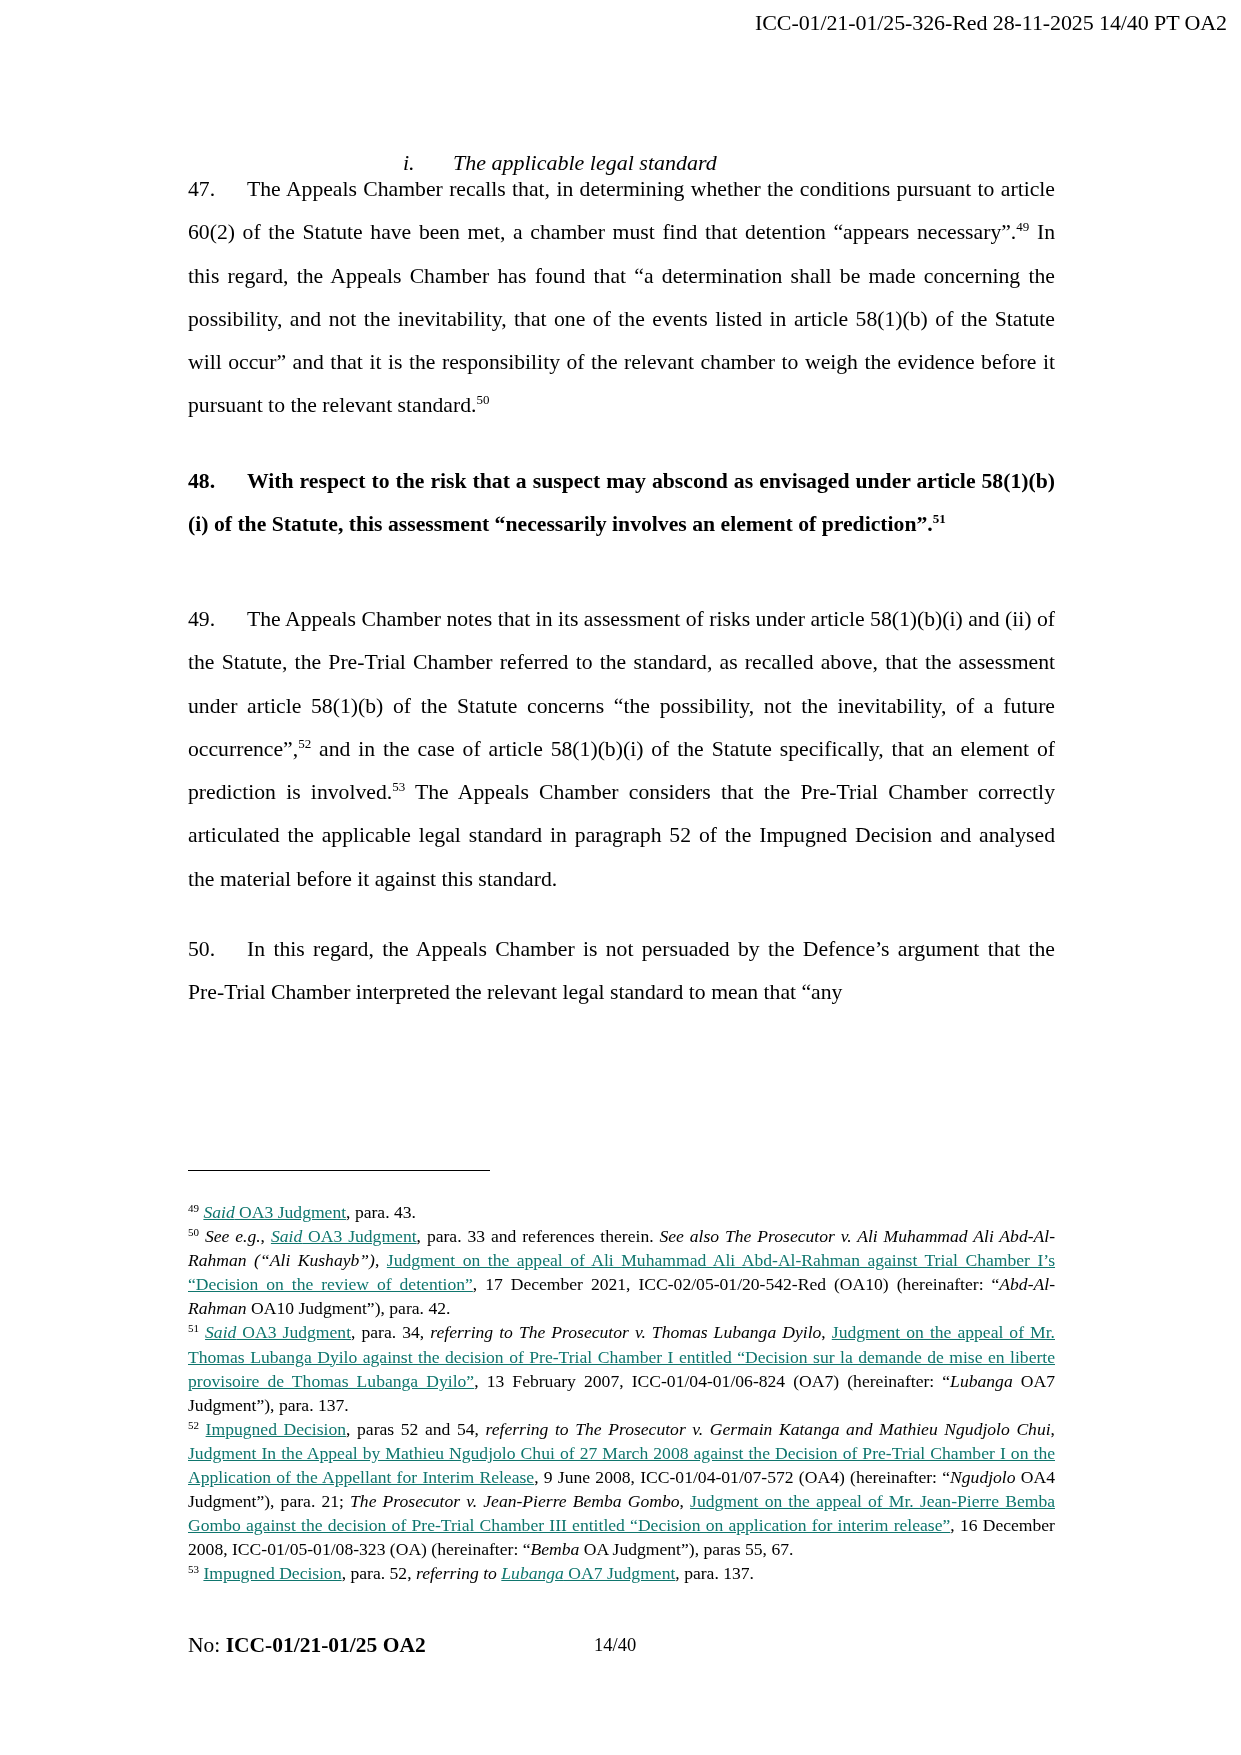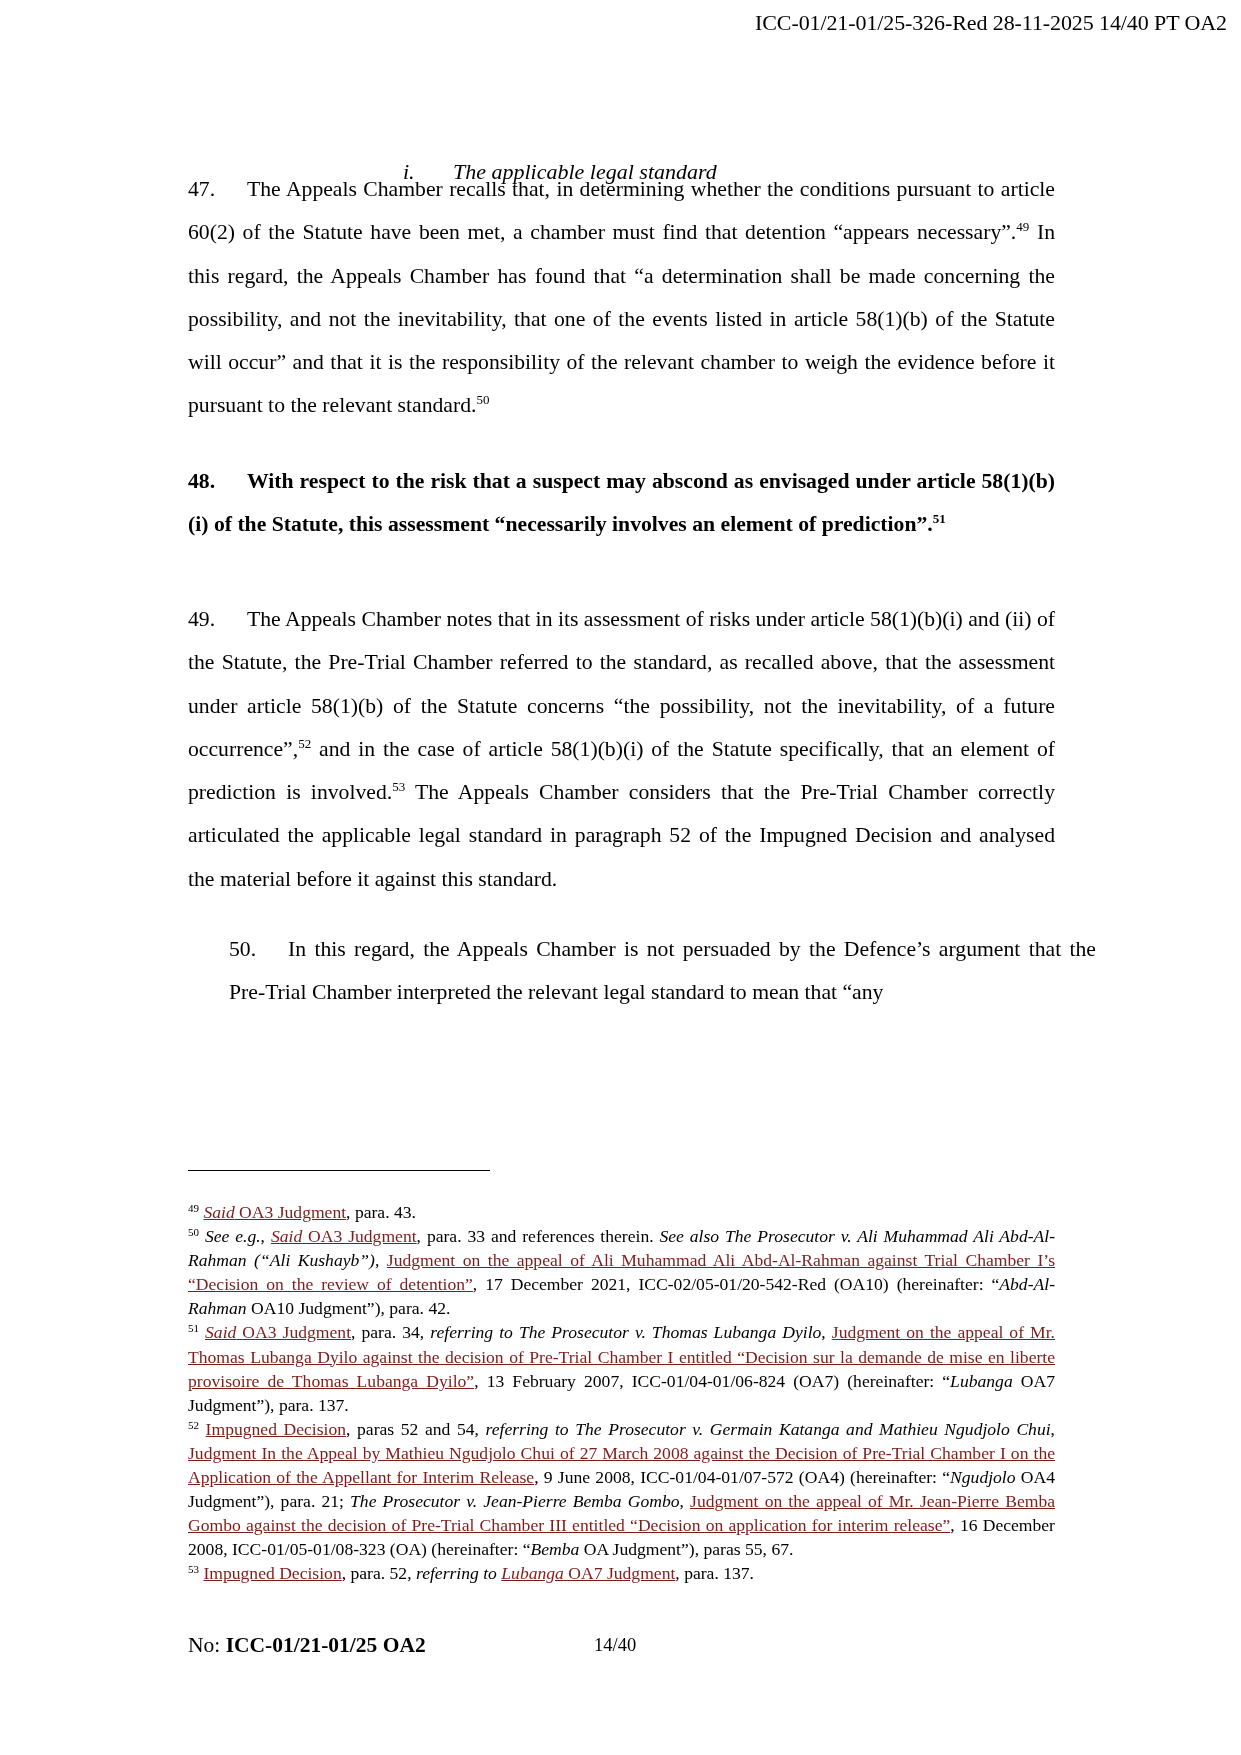--- a/index.html
+++ b/index.html
@@ -6,40 +6,40 @@
   body {
     width: 1241px; height: 1755px; position: relative; overflow: hidden;
     font-family: "Liberation Serif", "DejaVu Serif", serif; color: #000;
   }
   .header-ref {
     position: absolute; top: 10px; right: 14px;
     font-size: 22px; letter-spacing: -0.1px; white-space: nowrap;
   }
   .section-heading {
     position: absolute; top: 150px; left: 403px;
-    font-size: 22px; font-style: italic; white-space: nowrap; margin-top: 9px;
+    font-size: 22px; font-style: italic; white-space: nowrap;
   }
   .section-heading .num { display: inline-block; width: 50px; }
   .para {
     font-size: 21.7px; line-height: 43.3px; text-align: justify;
     margin: 0; position: absolute; left: 188px; width: 867px;
   }
   .para .pnum { display: inline-block; width: 59px; }
   sup { font-size: 13px; line-height: 0; vertical-align: 8px; margin-top: 37px; }
   .fn-rule {
     position: absolute; top: 1170px; left: 188px; width: 302px;
     border-top: 1.3px solid #000;
   }
   .footnotes {
     position: absolute; top: 1200px; left: 188px; width: 867px;
     font-size: 17.6px; line-height: 24.1px; text-align: justify;
   }
   .fn { margin: 0; }
   .fn sup { font-size: 11px; vertical-align: 6px; }
-  a, .link { color: #7f1d1d; text-decoration: underline; }
+  a, .link { color: #0f766e; text-decoration: underline; }
   .footer {
     position: absolute; top: 1633px; left: 188px; font-size: 21.5px; white-space: nowrap;
   }
   .footer .case { font-weight: bold; }
   .page-num {
     position: absolute; top: 1635px; left: 594px; font-size: 18.5px; text-align: center;
   }
 </style>
 </head>
 <body>
@@ -55,21 +55,21 @@
 </p>
 
 <p class="para" style="top:460px;font-weight:bold;">
   <span class="pnum">48.</span><span>With respect to the risk that a suspect may abscond as envisaged under article 58(1)(b)(i) of the Statute, this assessment “necessarily involves an element of prediction”.</span><sup>51</sup>
 </p>
 
 <p class="para" style="top:598px;">
   <span class="pnum">49.</span><span>The Appeals Chamber notes that in its assessment of risks under article 58(1)(b)(i) and (ii) of the Statute, the Pre-Trial Chamber referred to the standard, as recalled above, that the assessment under article 58(1)(b) of the Statute concerns “the possibility, not the inevitability, of a future occurrence”,</span><sup>52</sup><span> and in the case of article 58(1)(b)(i) of the Statute specifically, that an element of prediction is involved.</span><sup>53</sup><span> The Appeals Chamber considers that the Pre-Trial Chamber correctly articulated the applicable legal standard in paragraph 52 of the Impugned Decision and analysed the material before it against this standard.</span>
 </p>
 
-<p class="para" style="top:928px;margin-left:41px;">
+<p class="para" style="top:928px;">
   <span class="pnum">50.</span><span>In this regard, the Appeals Chamber is not persuaded by the Defence’s argument that the Pre-Trial Chamber interpreted the relevant legal standard to mean that “any</span>
 </p>
 
 <div class="fn-rule"></div>
 
 <div class="footnotes">
   <p class="fn"><sup>49</sup> <a class="link"><i>Said</i><span> OA3 Judgment</span></a><span>, para. 43.</span></p>
 
   <p class="fn"><sup>50</sup> <i>See e.g.</i><span>, </span><a class="link"><i>Said</i><span> OA3 Judgment</span></a><span>, para. 33 and references therein. </span><i>See also The Prosecutor v. Ali Muhammad Ali Abd-Al-Rahman (“Ali Kushayb”)</i><span>, </span><a class="link">Judgment on the appeal of Ali Muhammad Ali Abd-Al-Rahman against Trial Chamber I’s “Decision on the review of detention”</a><span>, 17 December 2021, ICC-02/05-01/20-542-Red (OA10) (hereinafter: “</span><i>Abd-Al-Rahman</i><span> OA10 Judgment”), para. 42.</span></p>
 

